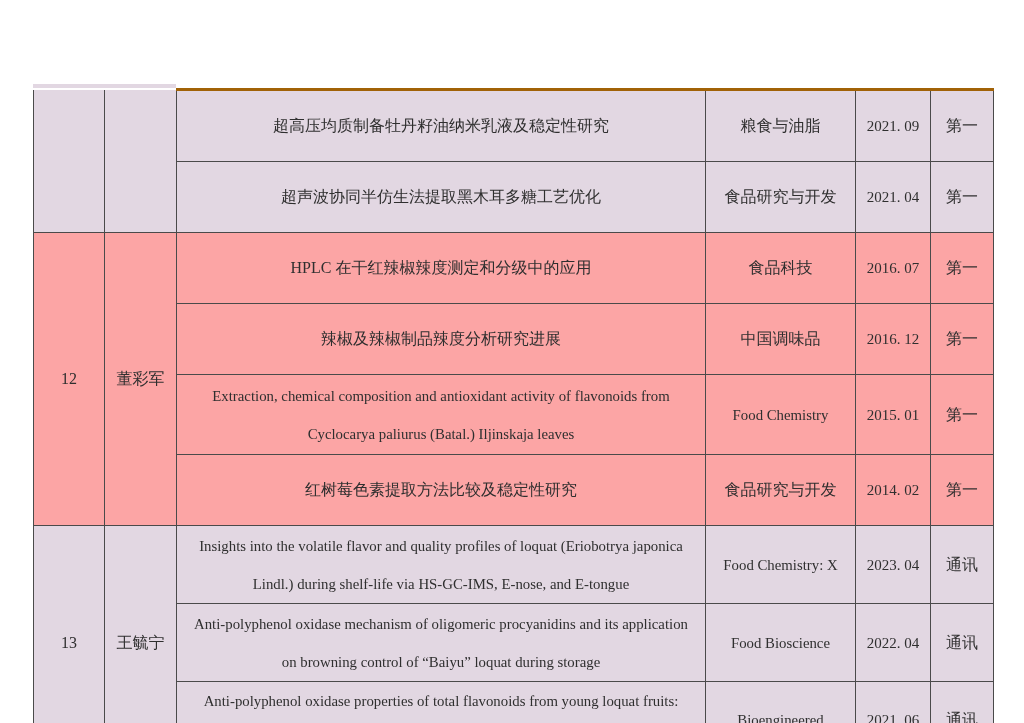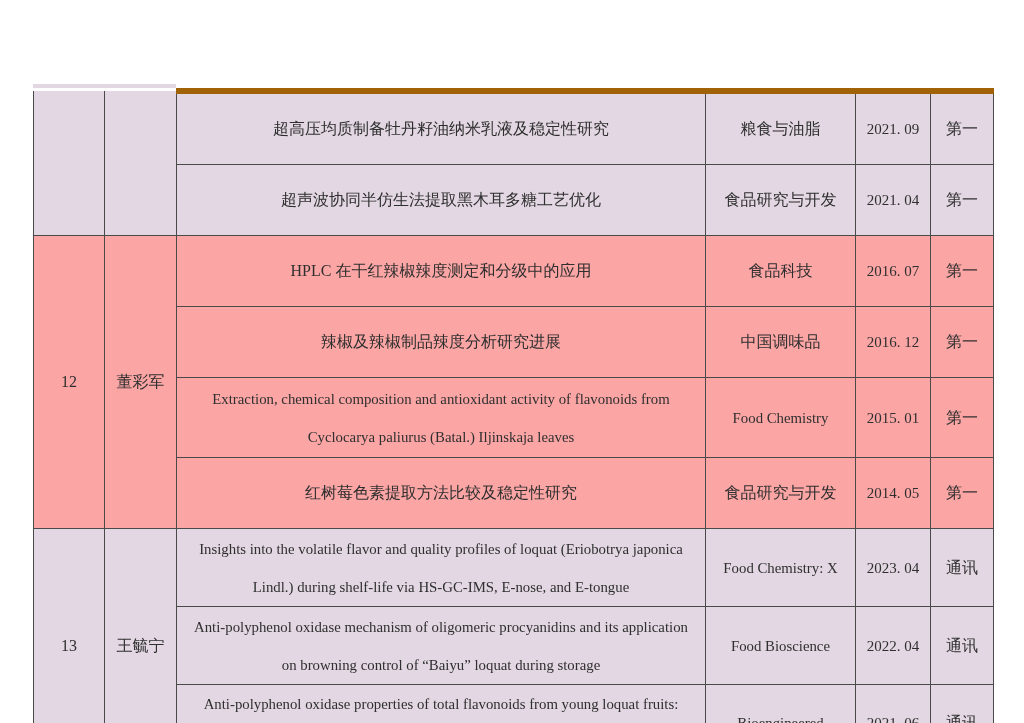--- a/index.html
+++ b/index.html
@@ -33,21 +33,21 @@
     padding: 0 8px;
     overflow: hidden;
     word-wrap: break-word;
   }
   td.en { font-size: 14.8px; margin-top: 28px; }
   td.c-date { font-size: 15px; padding: 16px 2px; letter-spacing: 0; }
   td.c-journal { padding: 0 4px; }
   td.c-num, td.c-name { padding: 0 10px; }
   .bp { background: #e2d7e2; }
   .by { background: #fca5a5; }
-  .top2 { border-top: 6px solid #a16207; }
+  .top2 { border-top: 3px solid #a16207; }
   .bot2 { border-bottom: 2px solid #8b5cf6; }
   .no-top { border-top: none; }
   .no-bot { border-bottom: none; }
   .name-low { padding-top: 40px; }
   
   .cont-strip {
     position: absolute;
     left: 33px;
     width: 143px;
     height: 4px;
@@ -106,21 +106,21 @@
       </tr>
       <tr style="height:80px">
         <td class="c-title by en">Extraction, chemical composition and antioxidant activity of flavonoids from Cyclocarya paliurus (Batal.) Iljinskaja leaves</td>
         <td class="c-journal by en">Food Chemistry</td>
         <td class="c-date by">2015. 01</td>
         <td class="c-role by">第一</td>
       </tr>
       <tr style="height:40px">
         <td class="c-title by">红树莓色素提取方法比较及稳定性研究</td>
         <td class="c-journal by">食品研究与开发</td>
-        <td class="c-date by">2014. 05</td>
+        <td class="c-date by">2014. 02</td>
         <td class="c-role by">第一</td>
       </tr>
 
       <tr style="height:78px">
         <td class="c-num bp no-bot" rowspan="3">13</td>
         <td class="c-name bp no-bot name-low" rowspan="3">王毓宁</td>
         <td class="c-title bp en">Insights into the volatile flavor and quality profiles of loquat (Eriobotrya japonica Lindl.) during shelf-life via HS-GC-IMS, E-nose, and E-tongue</td>
         <td class="c-journal bp en">Food Chemistry: X</td>
         <td class="c-date bp">2023. 04</td>
         <td class="c-role bp">通讯</td>

